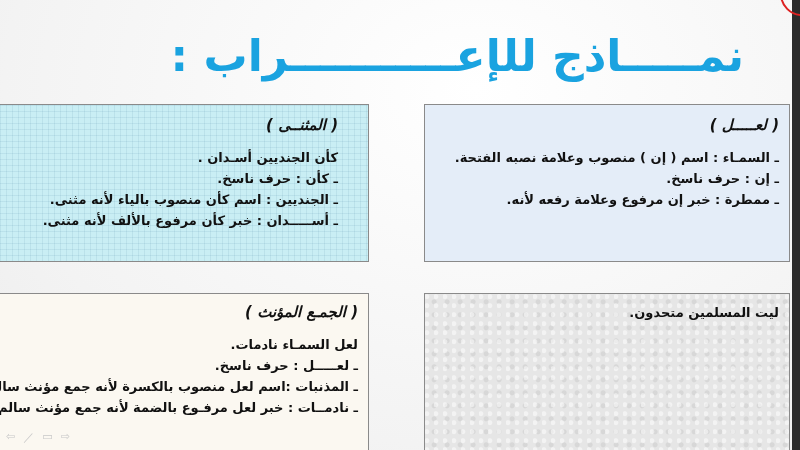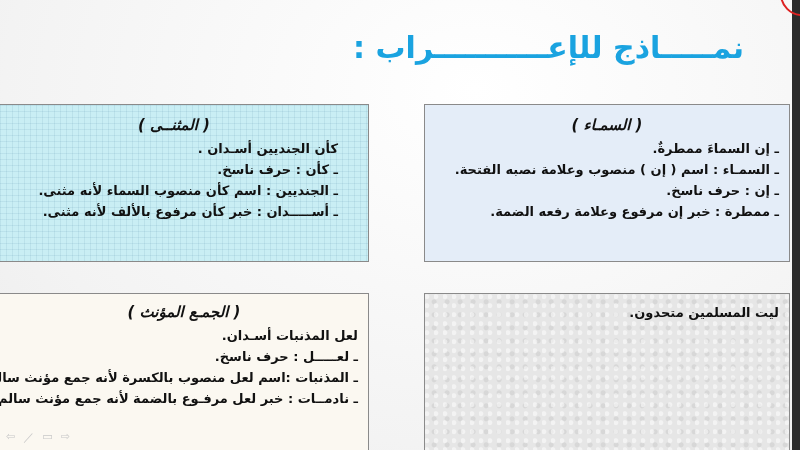--- a/index.html
+++ b/index.html
@@ -8,31 +8,31 @@
     background: linear-gradient(180deg, #f4f4f4 0%, #fbfbfb 40%, #f6f6f6 100%);
     font-family: "DejaVu Sans", "Liberation Sans", sans-serif;
   }
   .slide { position:absolute; left:0; top:0; width:792px; height:450px;
     background: radial-gradient(ellipse at 60% 20%, #ffffff 0%, #f3f3f3 70%, #ececec 100%); }
   .right-edge { position:absolute; left:792px; top:0; width:8px; height:450px; background:#2b2b2b; }
   .red-arc { position:absolute; left:780px; top:-28px; width:40px; height:40px;
     border:2px solid #d22; border-radius:50%; }
   .title {
     position:absolute; right:48px; top:30px; direction:rtl;
-    font-family:"DejaVu Sans", sans-serif; font-weight:bold; font-size:30px;
+    font-family:"DejaVu Sans", sans-serif; font-weight:bold; font-size:44px;
     color:#1aa3e0; letter-spacing:1px; white-space:nowrap;
   }
   .box {
     position:absolute; box-sizing:border-box; border:1px solid #8a8a8a;
     direction:rtl; text-align:right; color:#111;
     font-family:"DejaVu Sans", sans-serif; font-weight:bold; font-size:13px;
     line-height:21px;
   }
   .box .heading {
-    text-align:center; font-style:italic; font-size:15px; margin-bottom:2px;
+    text-align:right; font-style:italic; font-size:15px; margin-bottom:11px;
   }
   .box .line { white-space:nowrap;text-align:right; }
   #box-muthanna {
     left:-1px; top:104px; width:370px; height:158px; padding:10px 30px 0 10px;
     background-color:#c9eef4;
     background-image:
       linear-gradient(rgba(120,170,190,0.18) 1px, transparent 1px),
       linear-gradient(90deg, rgba(120,170,190,0.18) 1px, transparent 1px);
     background-size:6px 6px;
   }
@@ -60,42 +60,41 @@
   .nav-icons span { cursor:pointer; }
 </style>
 </head>
 <body>
 
 <div class="slide">
 
   <div class="title">نمـــــاذج للإعـــــــــــراب :</div>
 
   <div class="box" id="box-mufrad">
-    <div class="heading">( السمـاء )</div>
-    <div class="line">ـ إن السماءَ  ممطرةٌ.</div>
+    <div class="heading">( لعـــــل )</div>
     <div class="line">ـ السمـاء : اسم ( إن ) منصوب وعلامة نصبه الفتحة.</div>
     <div class="line">ـ إن : حرف ناسخ.</div>
-    <div class="line">ـ ممطرة : خبر إن مرفوع وعلامة رفعه الضمة.</div>
+    <div class="line">ـ ممطرة : خبر إن مرفوع وعلامة رفعه لأنه.</div>
   </div>
 
   <div class="box" id="box-muthanna">
     <div class="heading">( المثنــى )</div>
     <div class="line">كأن الجنديين أسـدان .</div>
     <div class="line">ـ كأن : حرف ناسخ.</div>
-    <div class="line">ـ الجنديين  : اسم  كأن منصوب السماء لأنه مثنى.</div>
+    <div class="line">ـ الجنديين  : اسم  كأن منصوب بالياء لأنه مثنى.</div>
     <div class="line">ـ أســـــدان  : خبر كأن مرفوع بالألف لأنه مثنى.</div>
   </div>
 
   <div class="box" id="box-mudhakkar">
     <div class="line">ليت المسلمين متحدون.</div>
   </div>
 
   <div class="box" id="box-muannath">
     <div class="heading">( الجمـع المؤنث )</div>
-    <div class="line">لعل المذنبات أسـدان.</div>
+    <div class="line">لعل السمـاء نادمات.</div>
     <div class="line">ـ لعـــــل : حرف ناسخ.</div>
     <div class="line">ـ المذنبات :اسم لعل منصوب بالكسرة لأنه جمع مؤنث سالم.</div>
     <div class="line">ـ نادمــات   : خبر لعل مرفـوع بالضمة لأنه جمع مؤنث سالم.</div>
   </div>
 
   <div class="nav-icons">
     <span>⇦</span>
     <span>／</span>
     <span>▭</span>
     <span>⇨</span>

